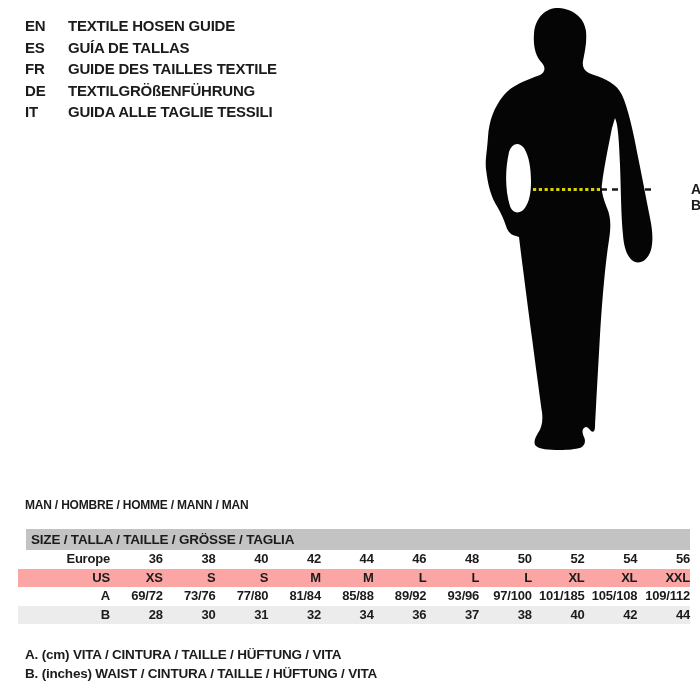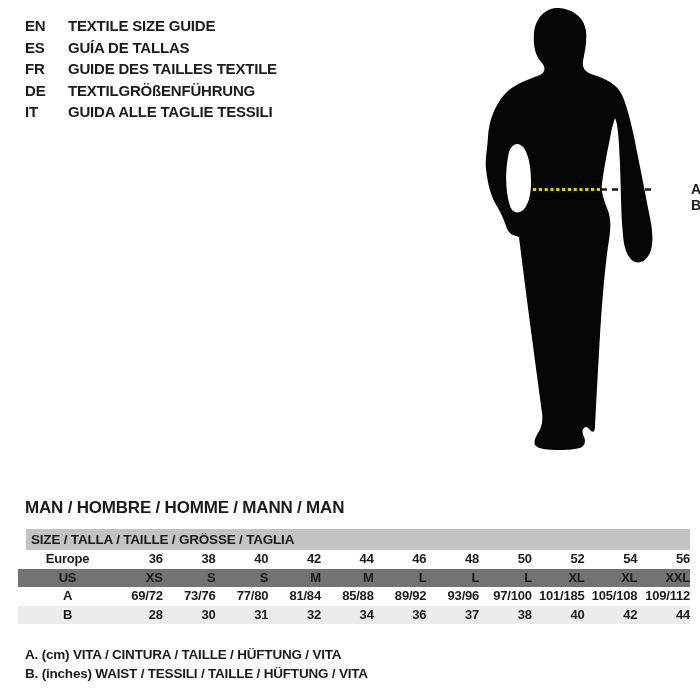--- a/index.html
+++ b/index.html
@@ -6,40 +6,40 @@
   .page{
     position:relative;width:700px;height:700px;background:#fff;overflow:hidden;
     font-family:"Liberation Sans","DejaVu Sans",sans-serif;
     color:#1b1b1b;font-weight:bold;letter-spacing:-0.2px;
   }
   
   .lang-list{position:absolute;left:25px;top:15px;font-size:15px;line-height:21.6px;}
   .lang-code{display:inline-block;width:43px;}
   
   .category-title{position:absolute;left:25px;top:130px;font-size:15px;}
-  .gender-title{position:absolute;left:25px;top:498px;font-size:17px;}
+  .gender-title{position:absolute;left:25px;top:498px;font-size:12px;}
   
   .fig-svg{position:absolute;left:0;top:0;width:700px;height:700px;}
   .ab-label{position:absolute;left:655px;top:181px;font-size:14px;letter-spacing:0;margin-left:36px;}
   
   .size-table{position:absolute;left:18px;top:529px;width:672px;font-size:13px;}
   .size-table-header{height:21px;line-height:21px;padding-left:5px;font-size:13.5px;}
   .tr{display:flex;height:18.5px;line-height:18.5px;}
-  .th{width:92px;padding-left:7px;box-sizing:border-box;text-align:center;}
+  .th{width:92px;padding-left:7px;box-sizing:border-box;text-align:right;}
   .td{flex:1;text-align:right;white-space:nowrap;}
   
   .footnotes{position:absolute;left:25px;top:646px;font-size:13.5px;line-height:18.5px;}
 </style>
 </head>
 <body>
 
 <div class="page">
 
   <div class="lang-list">
-      <div class="lang-row"><span class="lang-code">EN</span><span class="lang-label">TEXTILE SIZE GUIDE</span></div>
+      <div class="lang-row"><span class="lang-code">EN</span><span class="lang-label">TEXTILE HOSEN GUIDE</span></div>
       <div class="lang-row"><span class="lang-code">ES</span><span class="lang-label">GUÍA DE TALLAS</span></div>
       <div class="lang-row"><span class="lang-code">FR</span><span class="lang-label">GUIDE DES TAILLES TEXTILE</span></div>
       <div class="lang-row"><span class="lang-code">DE</span><span class="lang-label">TEXTILGRÖßENFÜHRUNG</span></div>
       <div class="lang-row"><span class="lang-code">IT</span><span class="lang-label">GUIDA ALLE TAGLIE TESSILI</span></div>
     </div>
 
 
   <svg class="fig-svg" viewBox="0 0 700 700" xmlns="http://www.w3.org/2000/svg">
 
     <line x1="601" y1="189.5" x2="654" y2="189.5" stroke="#1a1a1a" stroke-width="2.5" stroke-dasharray="6 5"></line>
@@ -109,21 +109,21 @@
           <div class="td">40</div>
           <div class="td">42</div>
           <div class="td">44</div>
           <div class="td">46</div>
           <div class="td">48</div>
           <div class="td">50</div>
           <div class="td">52</div>
           <div class="td">54</div>
           <div class="td">56</div>
         </div>
-        <div class="tr" style="background: #737373;">
+        <div class="tr" style="background: #fca5a5;">
           <div class="th">US</div>
           <div class="td">XS</div>
           <div class="td">S</div>
           <div class="td">S</div>
           <div class="td">M</div>
           <div class="td">M</div>
           <div class="td">L</div>
           <div class="td">L</div>
           <div class="td">L</div>
           <div class="td">XL</div>
@@ -156,16 +156,16 @@
           <div class="td">38</div>
           <div class="td">40</div>
           <div class="td">42</div>
           <div class="td">44</div>
         </div>
       </div>
   </div>
 
   <div class="footnotes">
     <div>A. (cm) VITA / CINTURA / TAILLE / HÜFTUNG / VITA</div>
-    <div>B. (inches) WAIST / TESSILI / TAILLE / HÜFTUNG / VITA</div>
+    <div>B. (inches) WAIST / CINTURA / TAILLE / HÜFTUNG / VITA</div>
   </div>
 
 </div>
 
 </body></html>

